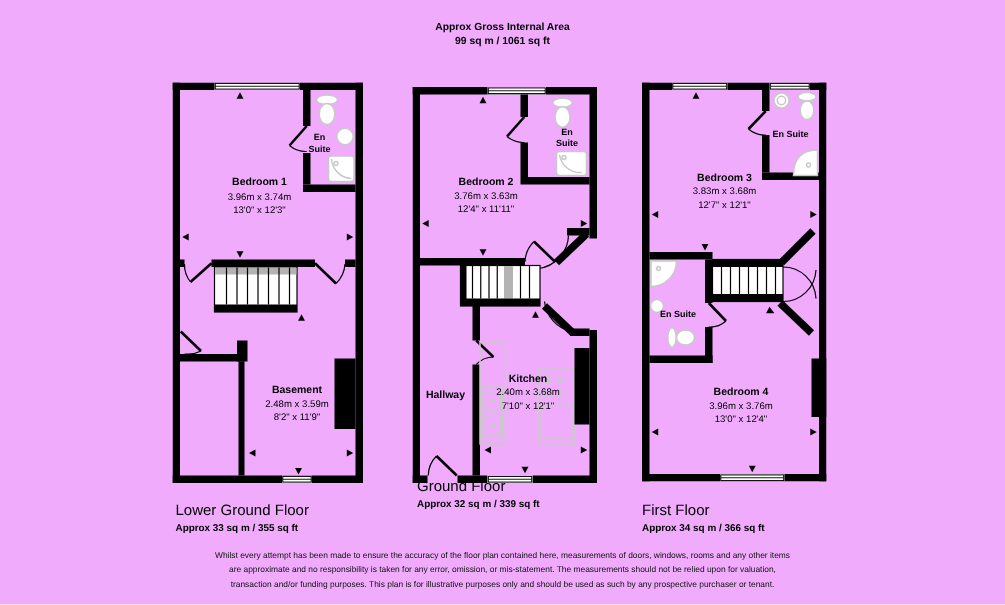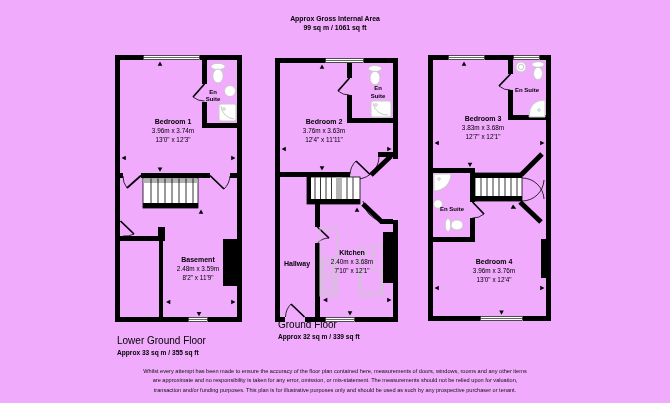--- a/index.html
+++ b/index.html
@@ -341,16 +341,20 @@
   </svg>
 
   <div class="abs" style="left:117px;top:336px;">
     <div class="floor-name">Lower Ground Floor</div>
     <div class="floor-area">Approx 33 sq m / 355 sq ft</div>
   </div>
   <div class="abs" style="left:278px;top:320px;">
     <div class="floor-name">Ground Floor</div>
     <div class="floor-area">Approx 32 sq m / 339 sq ft</div>
   </div>
+  <div class="abs" style="left:428px;top:336px;">
+    <div class="floor-name">First Floor</div>
+    <div class="floor-area">Approx 34 sq m / 366 sq ft</div>
+  </div>
 
   <div class="abs disc">Whilst every attempt has been made to ensure the accuracy of the floor plan contained here, measurements of doors, windows, rooms and any other items are approximate and no responsibility is taken for any error, omission, or mis-statement. The measurements should not be relied upon for valuation, transaction and/or funding purposes. This plan is for illustrative purposes only and should be used as such by any prospective purchaser or tenant.</div>
 
 </div>
 
 </body></html>

